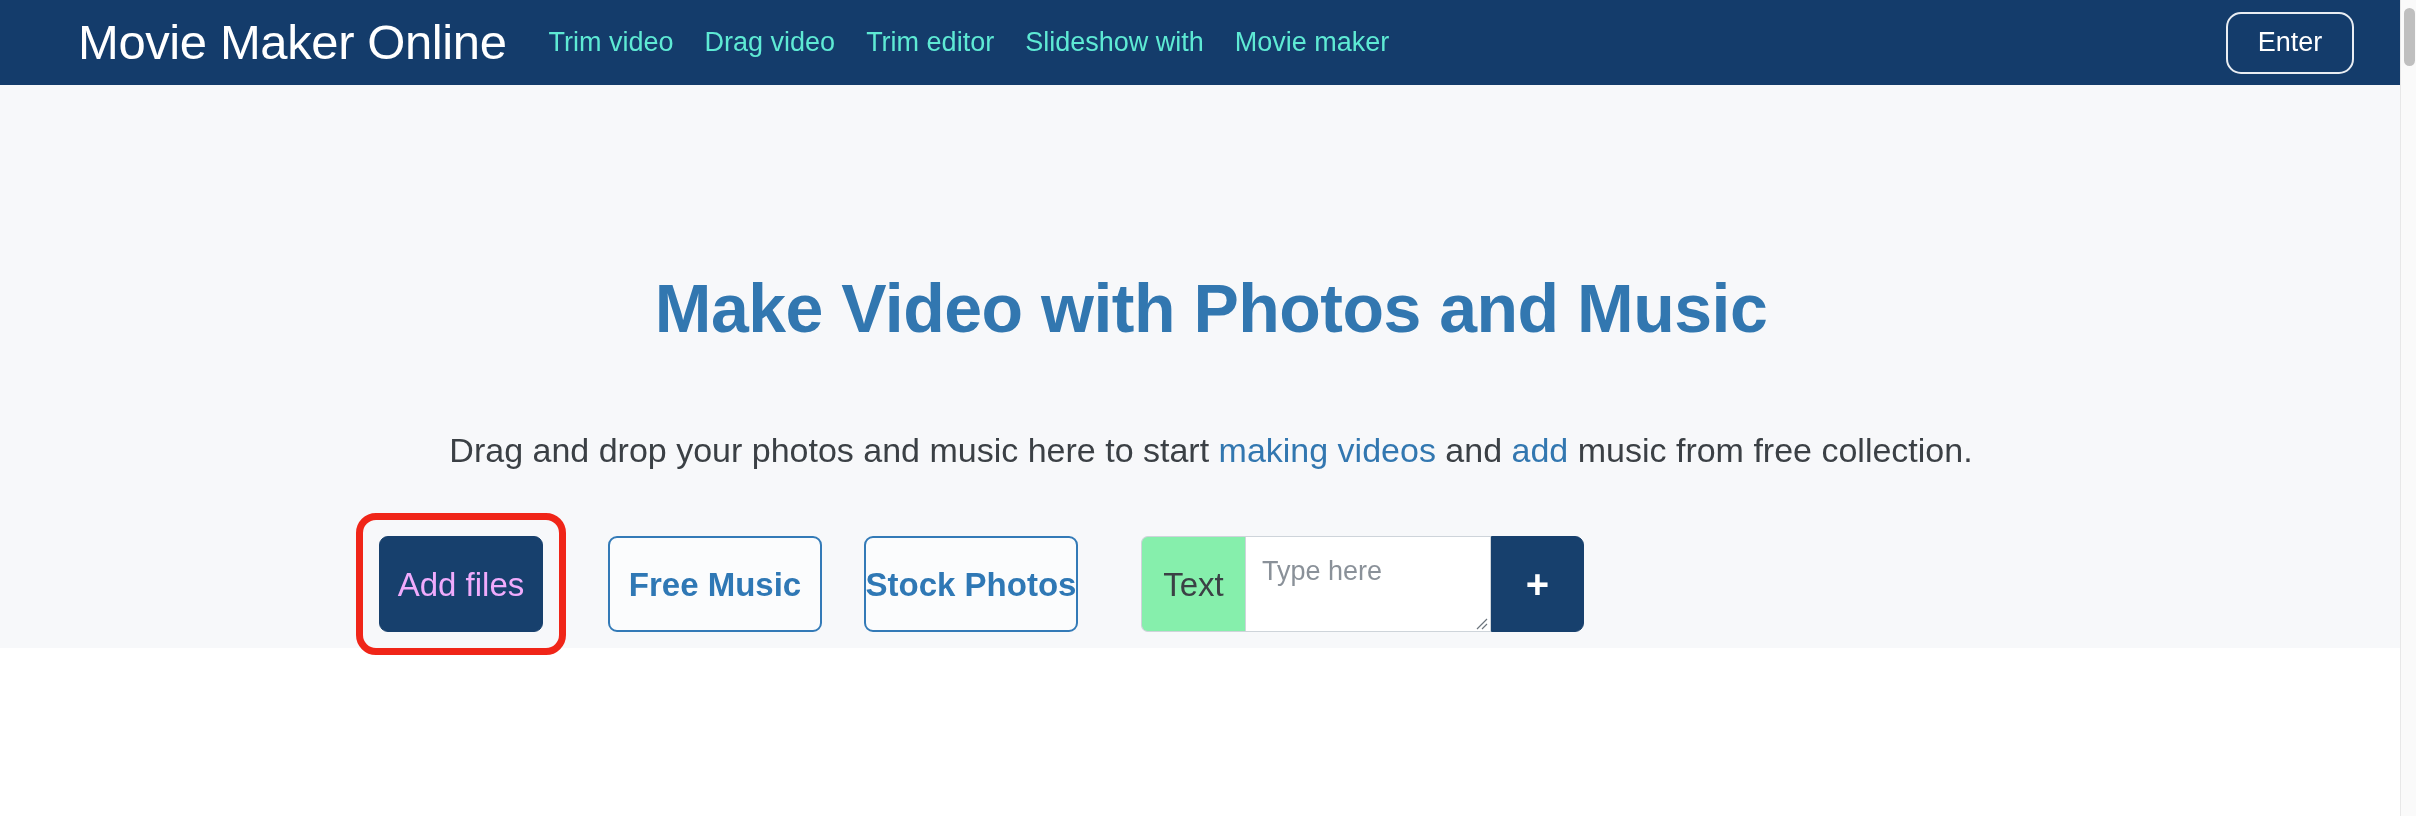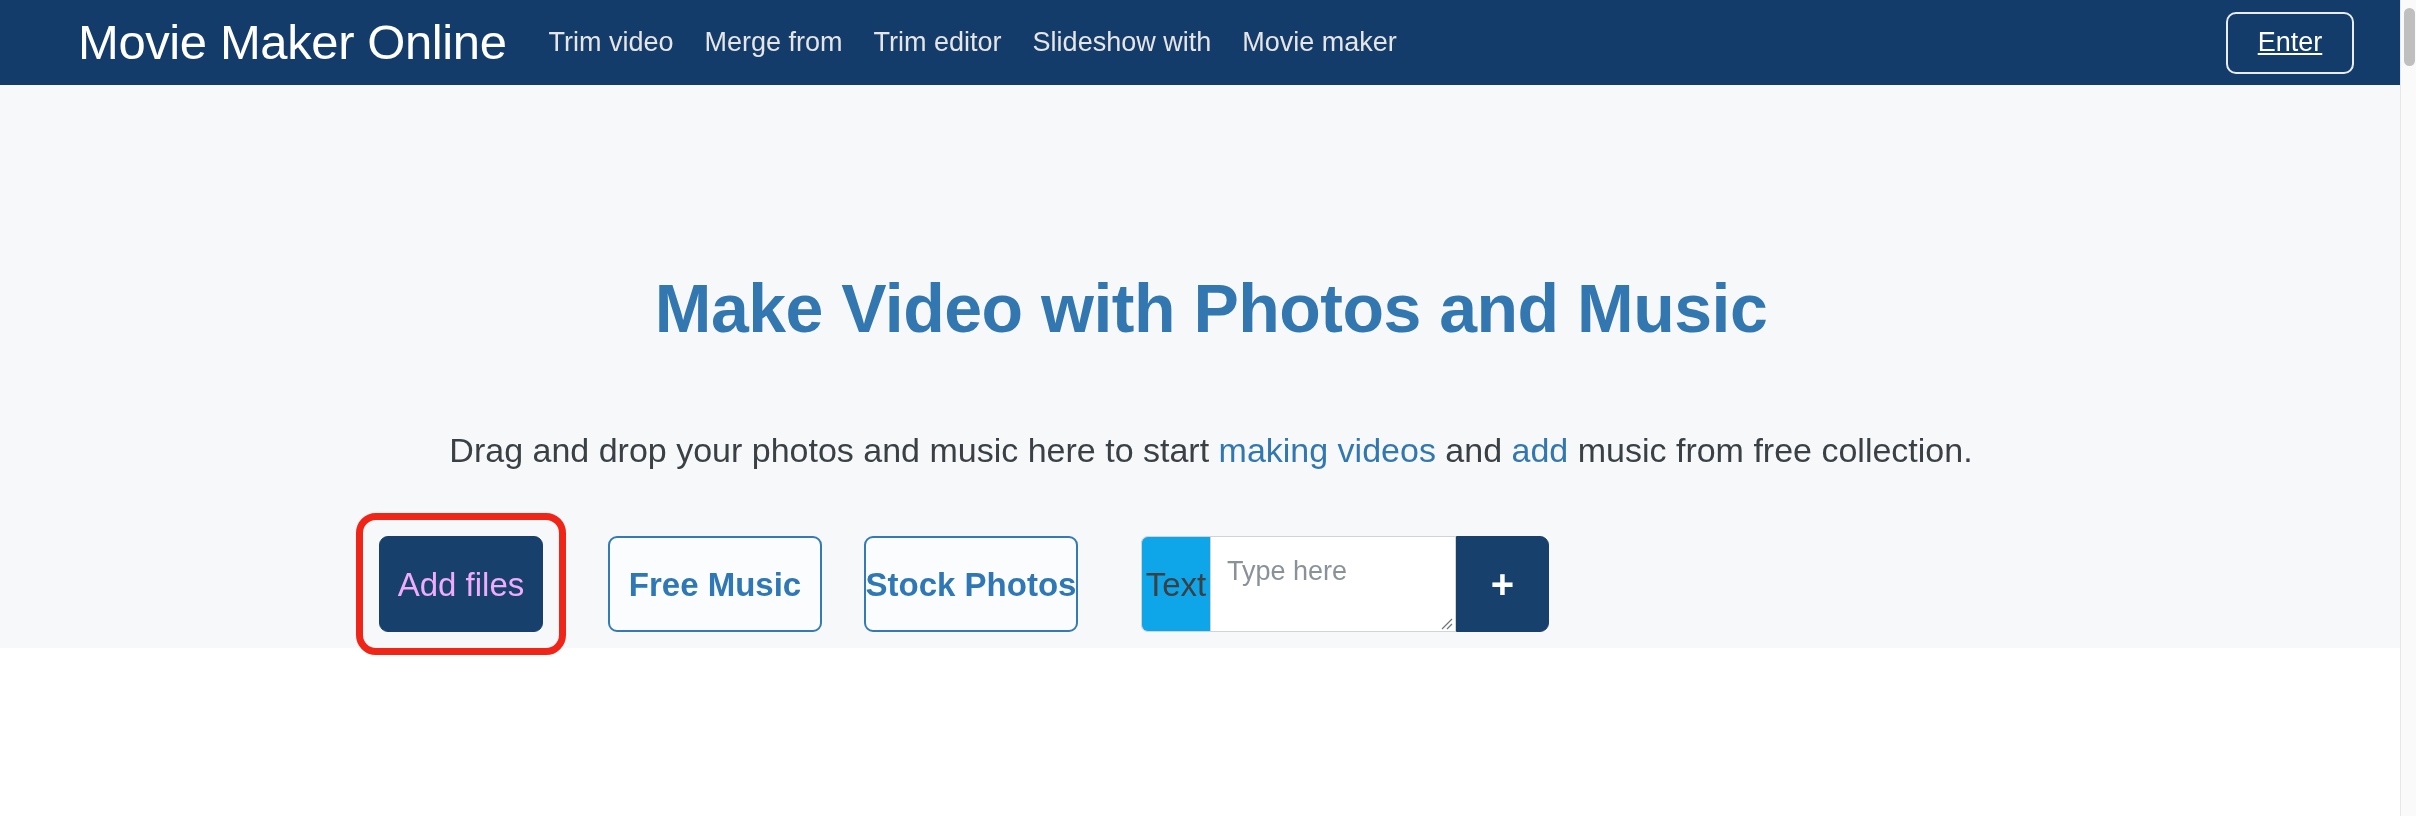--- a/index.html
+++ b/index.html
@@ -40,46 +40,45 @@
     white-space: nowrap;
     text-decoration: none;
   }
   .nav-links {
     display: flex;
     align-items: center;
     margin-left: 42px;
     gap: 31px;
   }
   .nav-link {
-    color: #e5e5e5;
+    color: #5eead4;
     font-size: 27px;
     line-height: 1;
     white-space: nowrap;
     text-decoration: none;
     cursor: pointer;
   }
   .enter-wrap {
     margin-left: auto;
     margin-right: 46px;
   }
   .enter-btn {
     display: flex;
     align-items: center;
     justify-content: center;
     width: 128px;
     height: 62px;
     border: 2px solid #e9edf2;
-    border-radius: 10px;
+    border-radius: 15px;
     background: transparent;
     color: #ffffff;
     font-size: 27px;
     font-family: "Liberation Sans", sans-serif;
     cursor: pointer;
     padding: 0;
-    text-decoration: underline;
   }
 
   
   .hero {
     position: absolute;
     top: 85px; left: 0;
     width: 2400px;
     height: 563px;
     background: #f7f8fa;
   }
@@ -164,22 +163,22 @@
   .text-group {
     display: flex;
     align-items: stretch;
     margin-left: 63px;
     height: 96px;
   }
   .text-addon {
     display: flex;
     align-items: center;
     justify-content: center;
-    width: 69px;
-    background: #0ea5e9;
+    width: 104px;
+    background: #86efac;
     border: 1px solid #ced4da;
     border-right: none;
     border-radius: 7px 0 0 7px;
     color: #3b4045;
     font-size: 33px;
     line-height: 1;
   }
   .text-area-wrap {
     position: relative;
     width: 246px;
@@ -248,21 +247,21 @@
 </style>
 </head>
 <body>
 
 <div id="page">
 
   <div class="navbar">
     <a class="brand">Movie Maker Online</a>
     <div class="nav-links">
       <a class="nav-link">Trim video</a>
-      <a class="nav-link">Merge from</a>
+      <a class="nav-link">Drag video</a>
       <a class="nav-link">Trim editor</a>
       <a class="nav-link">Slideshow with</a>
       <a class="nav-link">Movie maker</a>
     </div>
     <div class="enter-wrap">
       <button class="enter-btn">Enter</button>
     </div>
   </div>
 
   <div class="hero">

